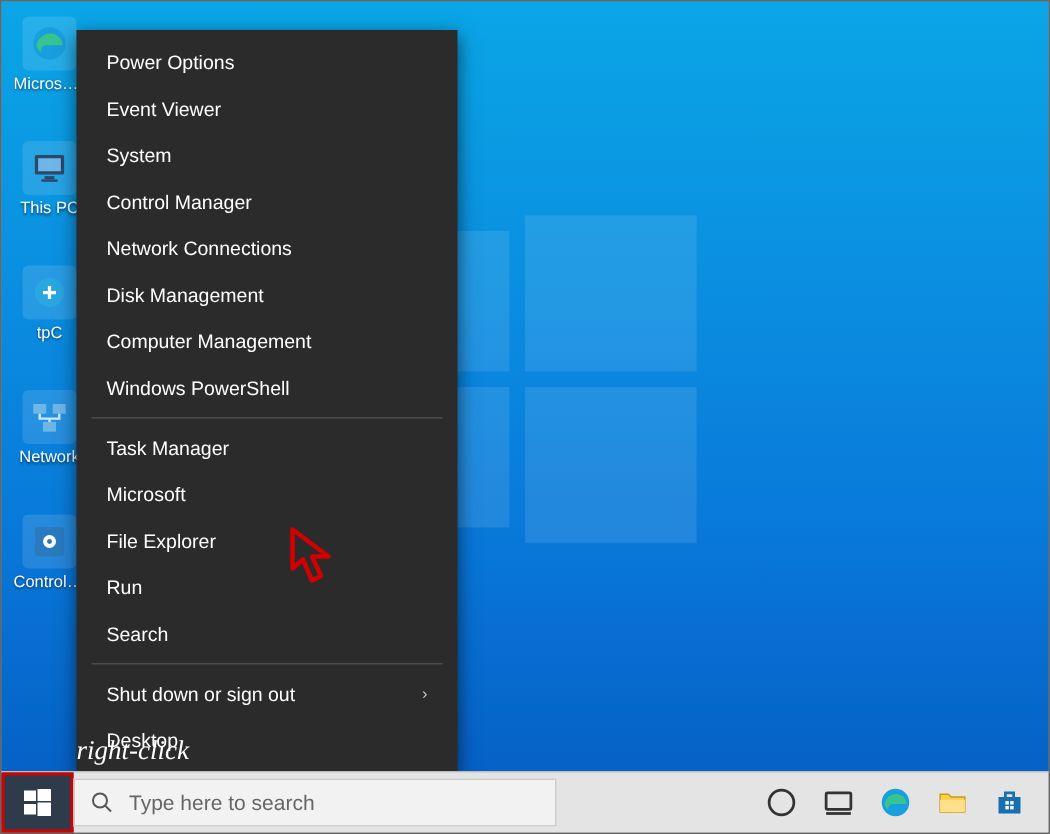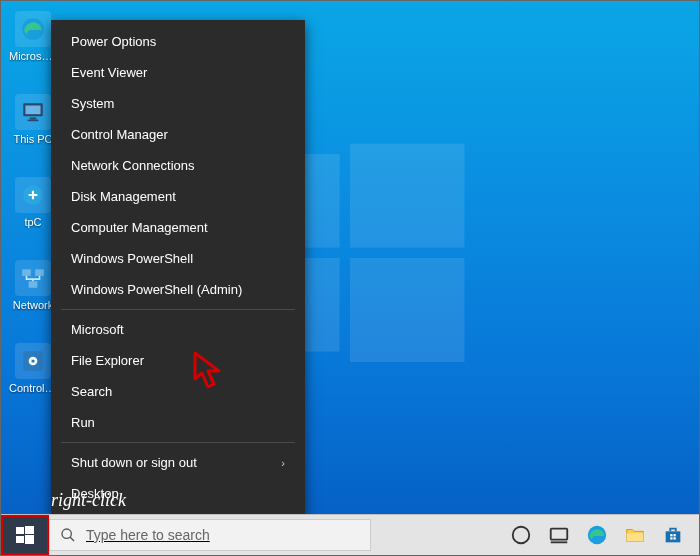--- a/index.html
+++ b/index.html
@@ -90,21 +90,20 @@
 
   
   .taskbar {
     position: absolute;
     left: 0; right: 0; bottom: 0;
     height: 40px;
     background: #e4e4e4;
     border-top: 1px solid #bfbfbf;
     display: flex;
     align-items: stretch;
-    text-decoration: underline;
   }
   .start {
     width: 48px;
     display: flex; align-items: center; justify-content: center;
     background: #2f3a4a;
   }
   .start.highlight {
     outline: 2px solid #d40000;
     outline-offset: -2px;
   }
@@ -244,35 +243,35 @@
       </div>
       <div class="item">
         <span>Disk Management</span>
       </div>
       <div class="item">
         <span>Computer Management</span>
       </div>
       <div class="item">
         <span>Windows PowerShell</span>
       </div>
-      <div class="item">
-        <span>Windows PowerShell (Admin)</span>
-      </div>
       <hr>
       <div class="item">
+        <span>Task Manager</span>
+      </div>
+      <div class="item">
         <span>Microsoft</span>
       </div>
       <div class="item">
         <span>File Explorer</span>
       </div>
       <div class="item">
+        <span>Run</span>
+      </div>
+      <div class="item">
         <span>Search</span>
-      </div>
-      <div class="item">
-        <span>Run</span>
       </div>
       <hr>
       <div class="item">
         <span>Shut down or sign out</span>
         <span class="chevron">›</span>
       </div>
       <div class="item">
         <span>Desktop</span>
       </div>
     </div>

